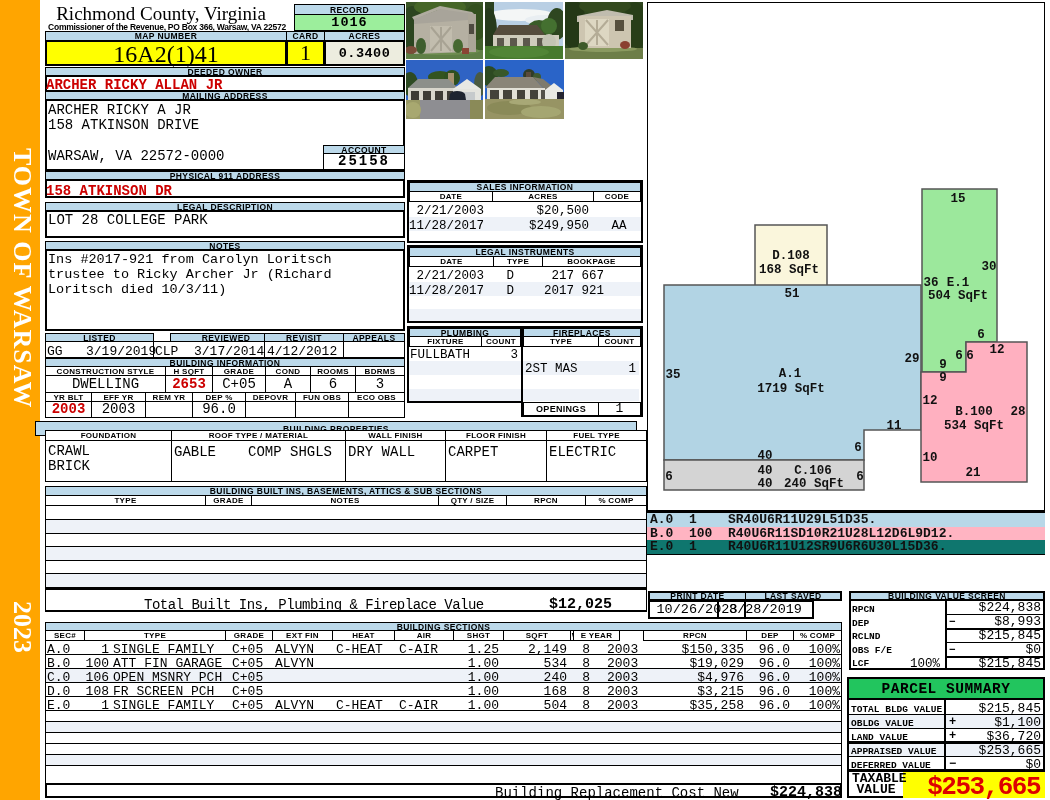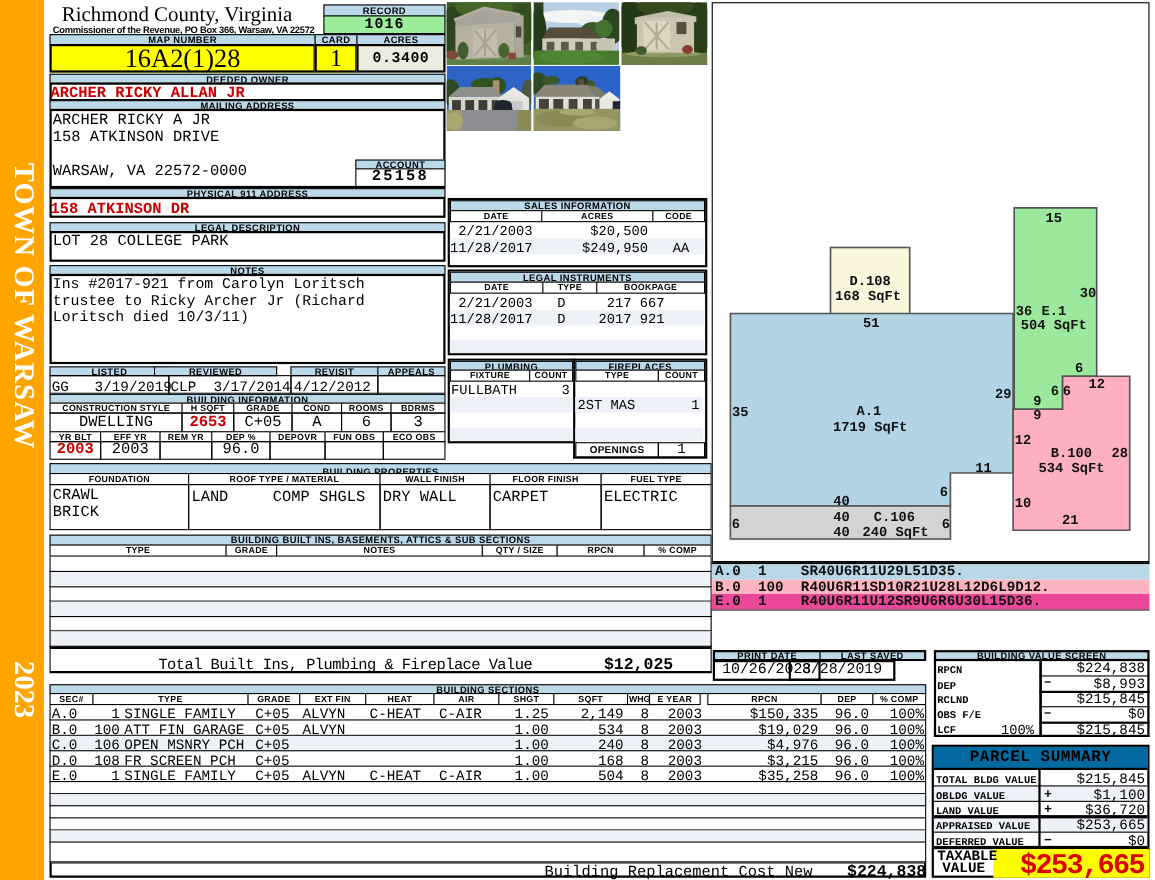--- a/index.html
+++ b/index.html
@@ -23,21 +23,21 @@
 
 <div class="a" style="left:45px;top:3px;width:232px;text-align:center;font-family:'Liberation Serif',serif;font-size:19px;color:#000">Richmond County, Virginia</div>
 <div class="a" style="left:45px;top:22px;width:244px;text-align:center;font:bold 8.5px 'Liberation Sans',sans-serif;letter-spacing:-.25px;white-space:nowrap">Commissioner of the Revenue, PO Box 366, Warsaw, VA 22572</div>
 
 <div class="bar" style="left:294px;top:4px;width:111px;height:11px">RECORD</div>
 <div class="cell m" style="left:294px;top:14px;width:111px;height:17px;background:#9CEE9C;font-weight:bold;font-size:13.5px;letter-spacing:1px;text-align:center;line-height:15px">1016</div>
 
 <div class="bar" style="left:45px;top:31px;width:242px;height:10px">MAP NUMBER</div>
 <div class="bar" style="left:286px;top:31px;width:39px;height:10px">CARD</div>
 <div class="bar" style="left:324px;top:31px;width:81px;height:10px">ACRES</div>
-<div class="cell" style="left:45px;top:40px;width:242px;height:26px;background:#FFFF00;border-width:2px;text-align:center;font-family:'Liberation Serif',serif;font-size:24px;line-height:24px">16A2(1)28</div>
+<div class="cell" style="left:45px;top:40px;width:242px;height:26px;background:#FFFF00;border-width:2px;text-align:center;font-family:'Liberation Serif',serif;font-size:24px;line-height:24px">16A2(1)41</div>
 <div class="cell" style="left:286px;top:40px;width:39px;height:26px;background:#FFFF00;border-width:2px;text-align:center;font-family:'Liberation Serif',serif;font-size:22px;line-height:22px">1</div>
 <div class="cell m" style="left:324px;top:40px;width:81px;height:26px;background:#EDEDDF;border-width:2px;text-align:center;font-weight:bold;font-size:13.5px;letter-spacing:.5px;line-height:23px">0.3400</div>
 
 <div class="bar" style="left:45px;top:67px;width:360px;height:9px">DEEDED OWNER</div>
 <div class="cell" style="left:45px;top:75px;width:360px;height:17px;background:#fff;border-width:2px"></div>
 <div class="a m red" style="left:46px;top:77px;font-size:14px">ARCHER RICKY ALLAN JR</div>
 
 <div class="bar" style="left:45px;top:91px;width:360px;height:9px">MAILING ADDRESS</div>
 <div class="cell" style="left:45px;top:99px;width:360px;height:72px;background:#fff;border-width:2px"></div>
 <div class="a m" style="left:48px;top:103px;font-size:14px;line-height:15px">ARCHER RICKY A JR
@@ -54,21 +54,21 @@
 <div class="cell" style="left:45px;top:210px;width:360px;height:28px;background:#fff;border-width:2px"></div>
 <div class="a m" style="left:48px;top:212px;font-size:14px">LOT 28 COLLEGE PARK</div>
 
 <div class="bar" style="left:45px;top:241px;width:360px;height:9px">NOTES</div>
 <div class="cell" style="left:45px;top:249px;width:360px;height:82px;background:#fff;border-width:2px"></div>
 <div class="a m" style="left:48px;top:252px;font-size:13.5px;line-height:15px">Ins #2017-921 from Carolyn Loritsch
 trustee to Ricky Archer Jr (Richard
 Loritsch died 10/3/11)</div>
 
 <div class="bar" style="left:45px;top:333px;width:109px;height:9px">LISTED</div>
-<div class="bar" style="left:140px;top:333px;width:112px;height:9px">REVIEWED</div>
+<div class="bar" style="left:170px;top:333px;width:112px;height:9px">REVIEWED</div>
 <div class="bar" style="left:264px;top:333px;width:80px;height:9px">REVISIT</div>
 <div class="bar" style="left:343px;top:333px;width:62px;height:9px">APPEALS</div>
 <div class="cell" style="left:45px;top:341px;width:109px;height:17px"></div>
 <div class="cell" style="left:153px;top:341px;width:112px;height:17px"></div>
 <div class="cell" style="left:264px;top:341px;width:80px;height:17px"></div>
 <div class="cell" style="left:343px;top:341px;width:62px;height:17px"></div>
 <div class="a m" style="left:47px;top:344px;font-size:13px">GG   3/19/2019</div>
 <div class="a m" style="left:155px;top:344px;font-size:13px">CLP  3/17/2014</div>
 <div class="a m" style="left:267px;top:344px;font-size:13px">4/12/2012</div>
 
@@ -93,34 +93,34 @@
 <div class="hc" style="left:295px;top:392px;width:54px;height:10px">FUN OBS</div>
 <div class="hc" style="left:348px;top:392px;width:57px;height:10px">ECO OBS</div>
 <div class="cell m red" style="left:45px;top:401px;width:47px;height:17px;text-align:center;font-size:14px;line-height:15px">2003</div>
 <div class="cell m" style="left:91px;top:401px;width:55px;height:17px;text-align:center;font-size:14px;line-height:15px">2003</div>
 <div class="cell m" style="left:145px;top:401px;width:48px;height:17px"></div>
 <div class="cell m" style="left:192px;top:401px;width:54px;height:17px;text-align:center;font-size:14px;line-height:15px">96.0</div>
 <div class="cell m" style="left:245px;top:401px;width:51px;height:17px"></div>
 <div class="cell m" style="left:295px;top:401px;width:54px;height:17px"></div>
 <div class="cell m" style="left:348px;top:401px;width:57px;height:17px"></div>
 
-<div class="bar" style="left:45px;top:421px;width:602px;height:15px">BUILDING PROPERTIES</div>
+<div class="bar" style="left:35px;top:421px;width:602px;height:15px">BUILDING PROPERTIES</div>
 <div class="hc" style="left:45px;top:430px;width:127px;height:11px">FOUNDATION</div>
 <div class="hc" style="left:171px;top:430px;width:175px;height:11px">ROOF TYPE / MATERIAL</div>
 <div class="hc" style="left:345px;top:430px;width:101px;height:11px">WALL FINISH</div>
 <div class="hc" style="left:445px;top:430px;width:102px;height:11px">FLOOR FINISH</div>
 <div class="hc" style="left:546px;top:430px;width:101px;height:11px">FUEL TYPE</div>
 <div class="cell" style="left:45px;top:440px;width:127px;height:42px"></div>
 <div class="cell" style="left:171px;top:440px;width:175px;height:42px"></div>
 <div class="cell" style="left:345px;top:440px;width:101px;height:42px"></div>
 <div class="cell" style="left:445px;top:440px;width:102px;height:42px"></div>
 <div class="cell" style="left:546px;top:440px;width:101px;height:42px"></div>
 <div class="a m" style="left:48px;top:444px;font-size:14px;line-height:15px">CRAWL
 BRICK</div>
-<div class="a m" style="left:174px;top:444px;font-size:14px">LAND</div>
+<div class="a m" style="left:174px;top:444px;font-size:14px">GABLE</div>
 <div class="a m" style="left:248px;top:444px;font-size:14px">COMP SHGLS</div>
 <div class="a m" style="left:348px;top:444px;font-size:14px">DRY WALL</div>
 <div class="a m" style="left:448px;top:444px;font-size:14px">CARPET</div>
 <div class="a m" style="left:549px;top:444px;font-size:14px">ELECTRIC</div>
 
 <div class="bar" style="left:45px;top:486px;width:602px;height:10px">BUILDING BUILT INS, BASEMENTS, ATTICS &amp; SUB SECTIONS</div>
 <div class="hc" style="left:45px;top:495px;width:161px;height:11px">TYPE</div>
 <div class="hc" style="left:205px;top:495px;width:47px;height:11px">GRADE</div>
 <div class="hc" style="left:251px;top:495px;width:188px;height:11px">NOTES</div>
 <div class="hc" style="left:438px;top:495px;width:69px;height:11px">QTY / SIZE</div>
@@ -177,21 +177,21 @@
 <div class="bar" style="left:45px;top:622px;width:797px;height:9px">BUILDING SECTIONS</div>
 <div class="hc" style="left:45px;top:630px;width:40px;height:11px">SEC#</div>
 <div class="hc" style="left:84px;top:630px;width:142px;height:11px">TYPE</div>
 <div class="hc" style="left:225px;top:630px;width:48px;height:11px">GRADE</div>
 <div class="hc" style="left:272px;top:630px;width:61px;height:11px">EXT FIN</div>
 <div class="hc" style="left:332px;top:630px;width:63px;height:11px">HEAT</div>
 <div class="hc" style="left:394px;top:630px;width:60px;height:11px">AIR</div>
 <div class="hc" style="left:453px;top:630px;width:51px;height:11px">SHGT</div>
 <div class="hc" style="left:503px;top:630px;width:68px;height:11px">SQFT</div>
 <div class="hc" style="left:570px;top:630px;width:28px;height:11px;letter-spacing:0">WHGT</div>
-<div class="hc" style="left:590px;top:630px;width:47px;height:11px">E YEAR</div>
+<div class="hc" style="left:573px;top:630px;width:47px;height:11px">E YEAR</div>
 <div class="hc" style="left:643px;top:630px;width:104px;height:11px">RPCN</div>
 <div class="hc" style="left:746px;top:630px;width:48px;height:11px">DEP</div>
 <div class="hc" style="left:793px;top:630px;width:49px;height:11px">% COMP</div>
 <div class="a" style="left:45px;top:641px;width:797px;height:14px;border:1px solid #000;border-top:0"></div>
 <div class="a" style="left:45px;top:655px;width:797px;height:14px;border:1px solid #000;border-top:0"></div>
 <div class="a tint" style="left:45px;top:669px;width:797px;height:14px;border:1px solid #000;border-top:0"></div>
 <div class="a" style="left:45px;top:683px;width:797px;height:14px;border:1px solid #000;border-top:0"></div>
 <div class="a" style="left:45px;top:697px;width:797px;height:14px;border:1px solid #000;border-top:0"></div>
 <div class="a" style="left:45px;top:711px;width:797px;height:11px;border:1px solid #000;border-top:0"></div>
 <div class="a tint" style="left:45px;top:722px;width:797px;height:11px;border:1px solid #000;border-top:0"></div>
@@ -230,21 +230,21 @@
 −
 &nbsp;
 −</div>
 <div class="a m" style="left:955px;top:601px;width:86px;font-size:13px;line-height:13.9px;text-align:right">$224,838
 $8,993
 $215,845
 $0
 $215,845</div>
 
 <div class="a" style="left:847px;top:677px;width:198px;height:121px;border:2px solid #000;background:#fff"></div>
-<div class="a" style="left:849px;top:679px;width:194px;height:21px;background:#0369a1;border-bottom:2px solid #000;text-align:center;font:bold 14.5px 'Liberation Mono',monospace;letter-spacing:.5px;line-height:21px">PARCEL SUMMARY</div>
+<div class="a" style="left:849px;top:679px;width:194px;height:21px;background:#22c55e;border-bottom:2px solid #000;text-align:center;font:bold 14.5px 'Liberation Mono',monospace;letter-spacing:.5px;line-height:21px">PARCEL SUMMARY</div>
 <div class="a tint" style="left:849px;top:715px;width:194px;height:14px"></div>
 <div class="a tint" style="left:849px;top:743px;width:194px;height:14px"></div>
 <div class="ln" style="left:849px;top:714px;width:194px;height:1px"></div>
 <div class="ln" style="left:849px;top:728px;width:194px;height:1px"></div>
 <div class="ln" style="left:849px;top:741px;width:194px;height:3px"></div>
 <div class="ln" style="left:849px;top:756px;width:194px;height:1px"></div>
 <div class="ln" style="left:849px;top:769px;width:194px;height:3px"></div>
 <div class="ln" style="left:944px;top:700px;width:2px;height:69px"></div>
 <div class="a m" style="left:851px;top:703px;font-size:9.5px;font-weight:bold;line-height:13.9px">TOTAL BLDG VALUE
 OBLDG VALUE
@@ -308,21 +308,21 @@
 <text x="371" y="413">28</text>
 <text x="327" y="427">534 SqFt</text>
 <text x="283" y="459">10</text>
 <text x="326" y="474">21</text>
 </g>
 </svg>
 
 <div class="a" style="left:647px;top:511px;width:398px;border-top:2px solid #000;border-bottom:1px solid #000;font-family:'Liberation Mono',monospace;font-size:13px;font-weight:bold;color:#111">
     <div style="background:#B8D8E8;height:13.6px;line-height:13.6px;padding-left:3px;white-space:pre">A.0  1    SR40U6R11U29L51D35.</div>
     <div style="background:#FFB4C2;height:13.6px;line-height:13.6px;padding-left:3px;white-space:pre">B.0  100  R40U6R11SD10R21U28L12D6L9D12.</div>
-    <div style="background:#ec4899;height:13.6px;line-height:13.6px;padding-left:3px;white-space:pre">E.0  1    R40U6R11U12SR9U6R6U30L15D36.</div>
+    <div style="background:#0f766e;height:13.6px;line-height:13.6px;padding-left:3px;white-space:pre">E.0  1    R40U6R11U12SR9U6R6U30L15D36.</div>
   </div>
 
 <svg class="a" style="left:406px;top:2px" width="77" height="57" viewBox="0 0 77 57">
 <rect width="77" height="57" fill="#42612c"></rect>
 <rect x="0" y="0" width="77" height="34" fill="#3a5626"></rect>
 <ellipse cx="6" cy="26" rx="12" ry="22" fill="#2c4520"></ellipse>
     <ellipse cx="70" cy="20" rx="12" ry="18" fill="#33501e"></ellipse>
 <ellipse cx="34" cy="5" rx="26" ry="9" fill="#466628"></ellipse>
 <rect x="0" y="48" width="77" height="9" fill="#5f7f46"></rect>
 <ellipse cx="38" cy="49" rx="36" ry="4" fill="#6d8c50"></ellipse>

